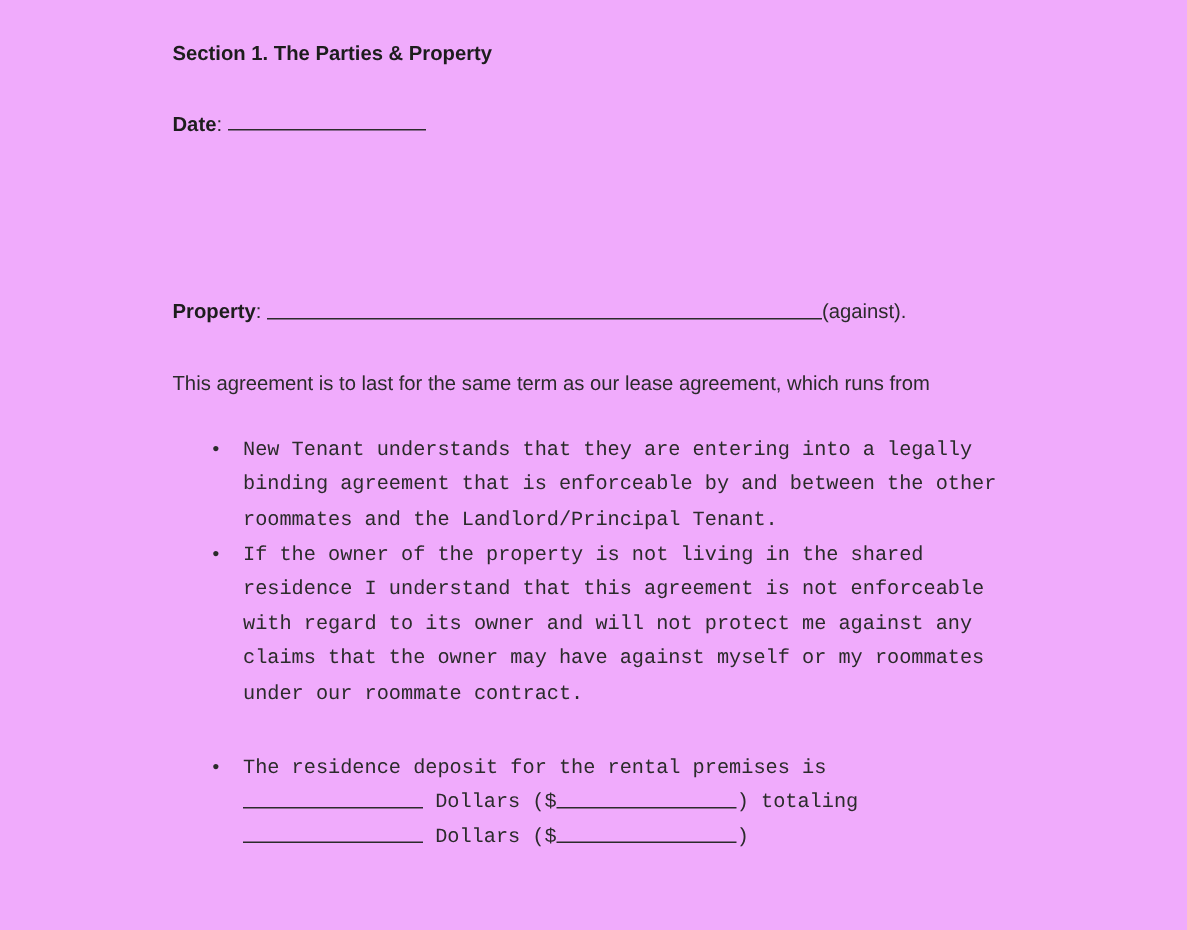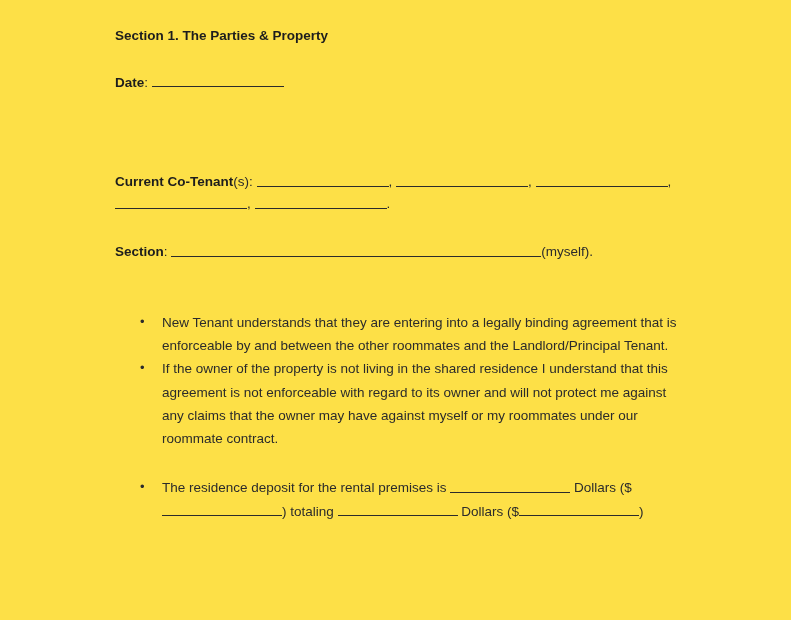--- a/index.html
+++ b/index.html
@@ -12,21 +12,21 @@
     height: 620px;
     overflow: hidden;
     font-family: "Liberation Sans", sans-serif;
     color: #2b2b2b;
     -webkit-font-smoothing: antialiased;
   }
   .page {
     position: relative;
     width: 791px;
     height: 620px;
-    background: #fde047;
+    background: #f0abfc;
     overflow: hidden;
   }
   .content {
     position: absolute;
     left: 115px;
     top: 26px;
     width: 562px;
   }
   .heading {
     font-size: 13.5px;
@@ -62,20 +62,21 @@
     margin: 0;
     padding: 0;
     list-style: none;
   }
   ul.bullets li {
     position: relative;
     padding-left: 47px;
     font-size: 13.5px;
     line-height: 1.72;
     color: #2b2b2b;
+    font-family: Liberation Mono, monospace;
   }
   ul.bullets li::before {
     content: "\2022";
     position: absolute;
     left: 25px;
     top: 0;
     font-size: 13px;
     color: #2b2b2b;
   }
   .sec2-wrap { margin-top: 26px; }
@@ -94,28 +95,28 @@
     <p class="para"><span class="lbl">Date</span><span>:</span> <span class="blank b-lg"></span></p>
 
     <div class="gap-sec"></div>
 
 
     <div class="gap-sec"></div>
 
 
     <div class="gap-sec"></div>
 
-    <p class="para"><span class="lbl">Current Co-Tenant</span><span>(s):</span> <span class="blank b-lg"></span>, <span class="blank b-lg"></span>, <span class="blank b-lg"></span>, <span class="blank b-lg"></span>, <span class="blank b-lg"></span>.</p>
 
     <div class="gap-sec"></div>
 
-    <p class="para"><span class="lbl">Section</span>: <span class="blank b-xl"></span><span>(myself).</span></p>
+    <p class="para"><span class="lbl">Property</span>: <span class="blank b-xl"></span><span>(against).</span></p>
 
     <div class="gap-sec"></div>
 
+    <p class="para">This agreement is to last for the same term as our lease agreement, which runs from</p>
 
 
     <div class="gap-line"></div>
 
     <ul class="bullets">
       <li>New Tenant understands that they are entering into a legally binding agreement that is enforceable by and between the other roommates and the Landlord/Principal Tenant.</li>
       <li>If the owner of the property is not living in the shared residence I understand that this agreement is not enforceable with regard to its owner and will not protect me against any claims that the owner may have against myself or my roommates under our roommate contract.</li>
     </ul>
 
     <div class="sec2-wrap">

